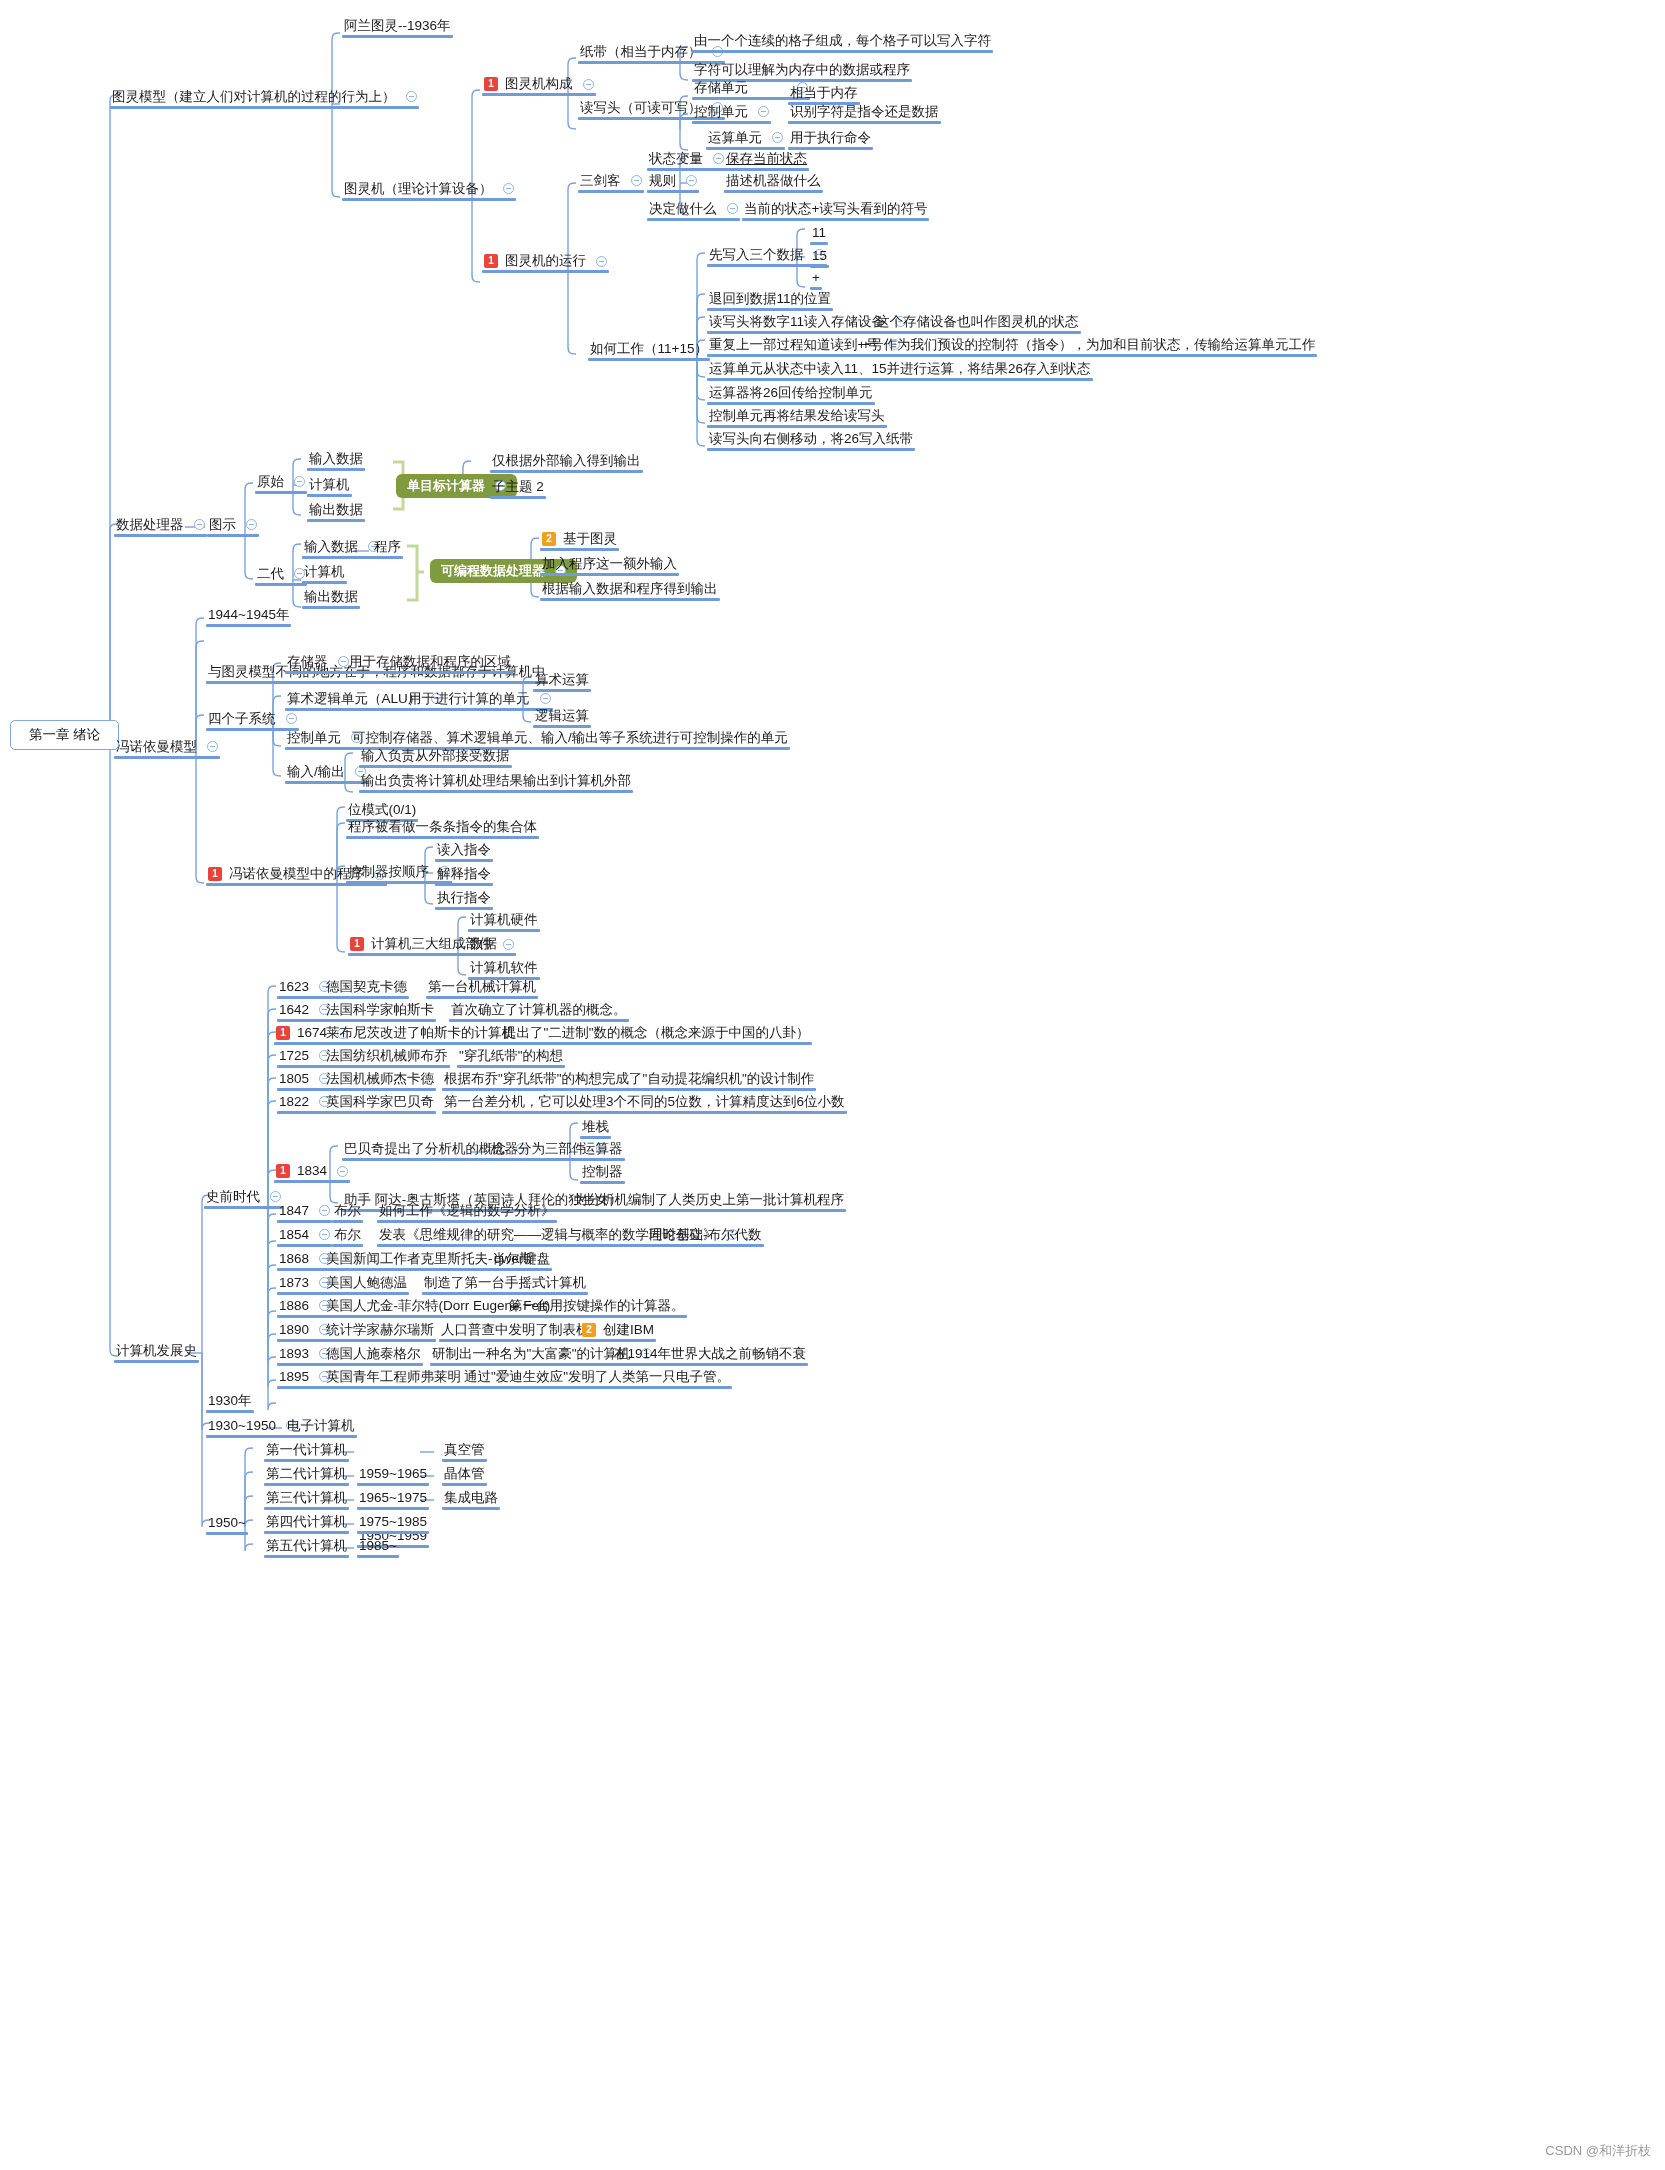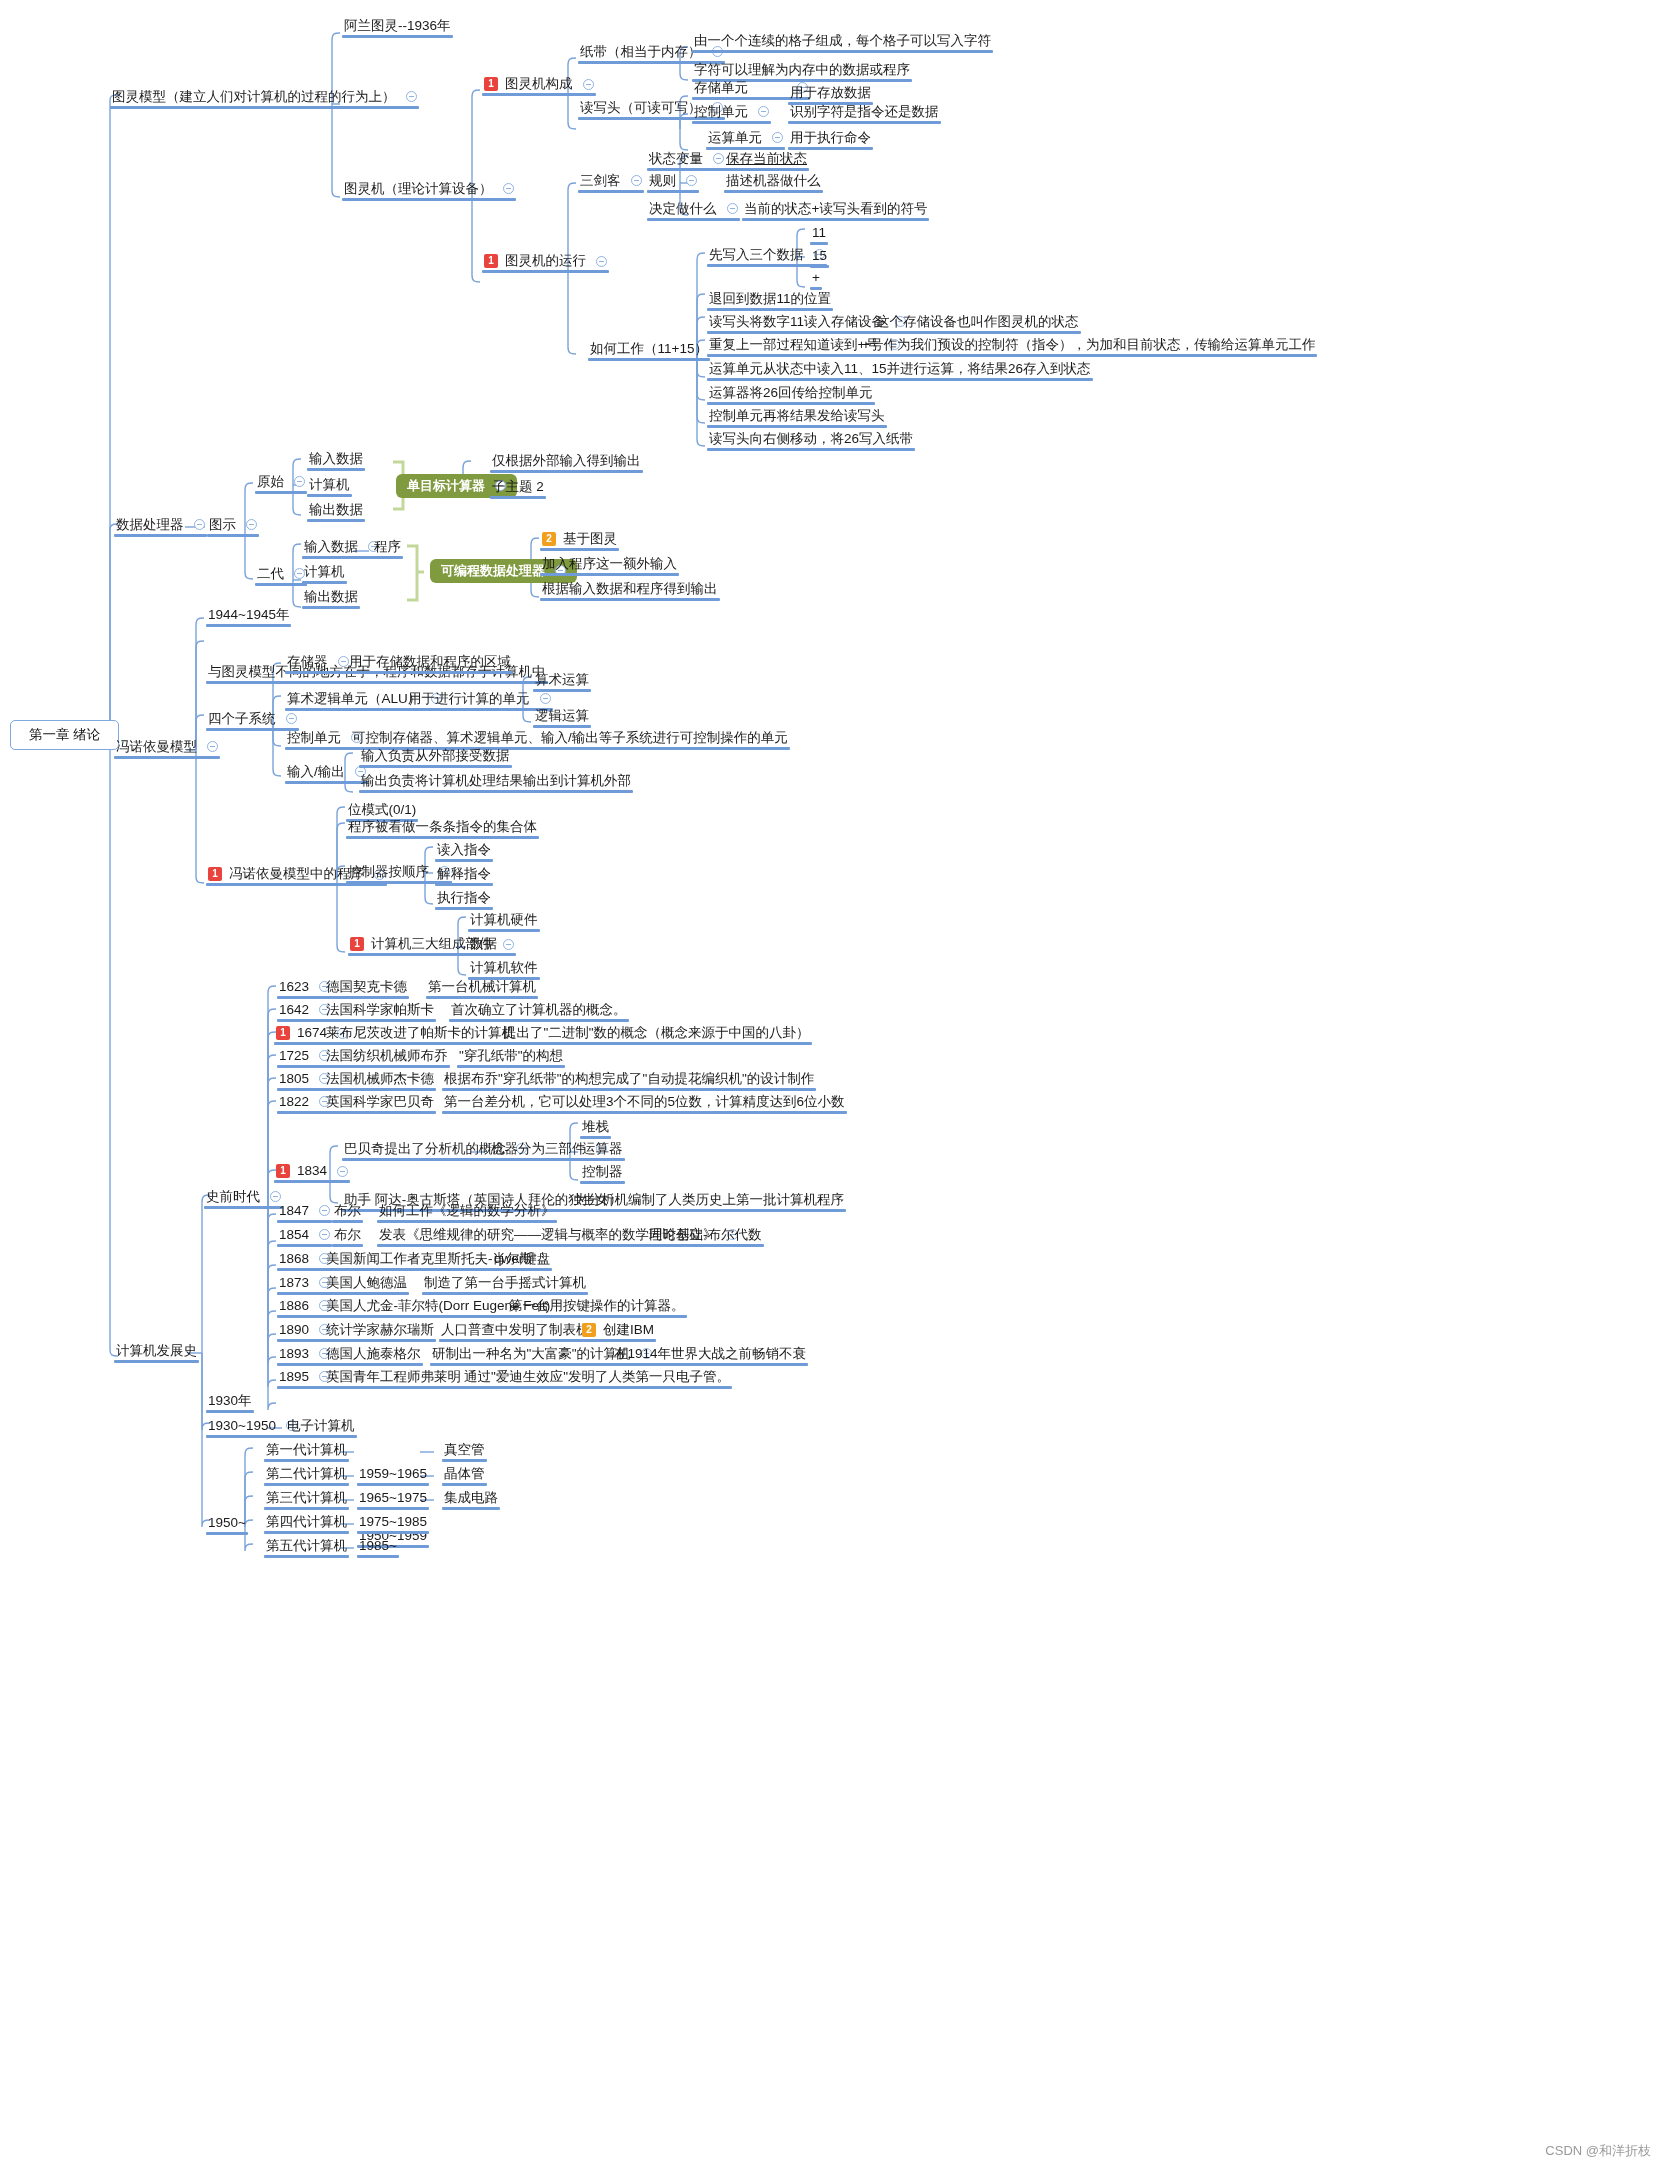--- a/index.html
+++ b/index.html
@@ -301,21 +301,21 @@
 
   <div class="node" style="left:576px; top:99px;">
     <span class="txt">读写头（可读可写）</span>
     <span class="collapse"></span>
   </div>
   <div class="node" style="left:690px; top:79px;gap:43px;">
     <span class="txt">存储单元</span>
     <span class="collapse"></span>
   </div>
   <div class="node" style="left:786px; top:84px;">
-    <span class="txt">用于存放数据</span>
+    <span class="txt">相当于内存</span>
   </div>
   <div class="node" style="left:690px; top:103px;">
     <span class="txt">控制单元</span>
     <span class="collapse"></span>
   </div>
   <div class="node" style="left:786px; top:103px;">
     <span class="txt">识别字符是指令还是数据</span>
   </div>
   <div class="node" style="left:704px; top:129px;">
     <span class="txt">运算单元</span>

